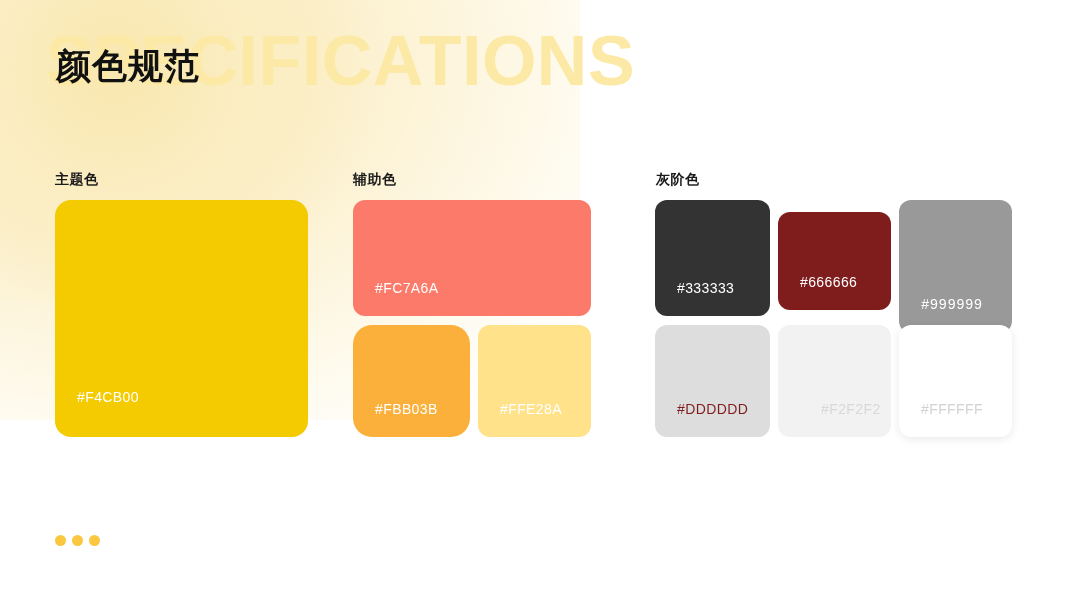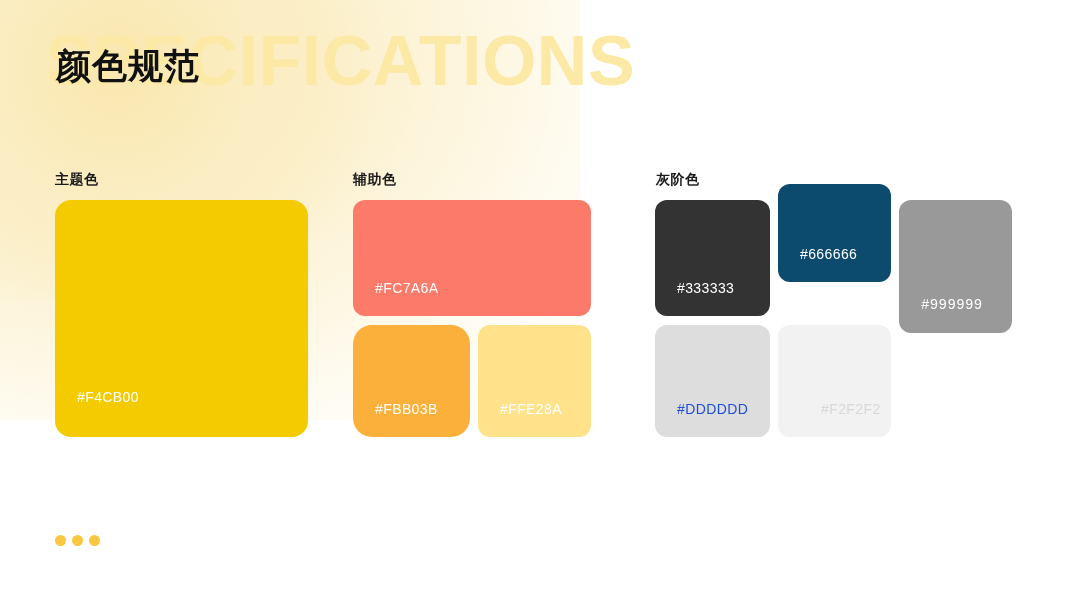--- a/index.html
+++ b/index.html
@@ -131,30 +131,30 @@
     border-radius: 19px;
   }
   .sw-aux-3 {
     left: 478px; top: 325px;
     width: 113px; height: 112px;
     background: #FFE28A;
   }
 
   
   .sw-g1 { left: 655px; top: 200px; width: 115px; height: 116px; background: #333333; }
-  .sw-g2 { left: 778px; top: 184px; width: 113px; height: 98px; background: #0c4a6e; }
+  .sw-g2 { left: 778px; top: 212px; width: 113px; height: 98px; background: #7f1d1d; }
   .sw-g3 { left: 899px; top: 200px; width: 113px; height: 133px; background: #999999; font-family: Liberation Mono, monospace; }
   .sw-g4 { left: 655px; top: 325px; width: 115px; height: 112px; background: #DDDDDD; }
   .sw-g5 { left: 778px; top: 325px; width: 113px; height: 112px; background: #F2F2F2; }
   .sw-g6 {
     left: 899px; top: 325px; width: 113px; height: 112px;
     background: #FFFFFF;
     box-shadow: 0 2px 10px rgba(0,0,0,0.09);
   }
-  .sw-g4 .hex { color: #1d4ed8; text-align: center; }
+  .sw-g4 .hex { color: #7f1d1d; text-align: center; }
   .sw-g5 .hex { color: #d8d8d8; margin-left: 21px; }
   .sw-g6 .hex { color: #d2d2d2; }
 
   
   .dots {
     position: absolute;
     left: 55px;
     top: 535px;
     display: flex;
     gap: 6px;
@@ -205,20 +205,23 @@
   </div>
   <div class="swatch sw-g3">
     <span class="hex">#999999</span>
   </div>
   <div class="swatch sw-g4">
     <span class="hex">#DDDDDD</span>
   </div>
   <div class="swatch sw-g5">
     <span class="hex">#F2F2F2</span>
   </div>
+  <div class="swatch sw-g6">
+    <span class="hex">#FFFFFF</span>
+  </div>
 
   <div class="dots">
     <span class="dot"></span>
     <span class="dot"></span>
     <span class="dot"></span>
   </div>
 
 </div>
 
 </body></html>

